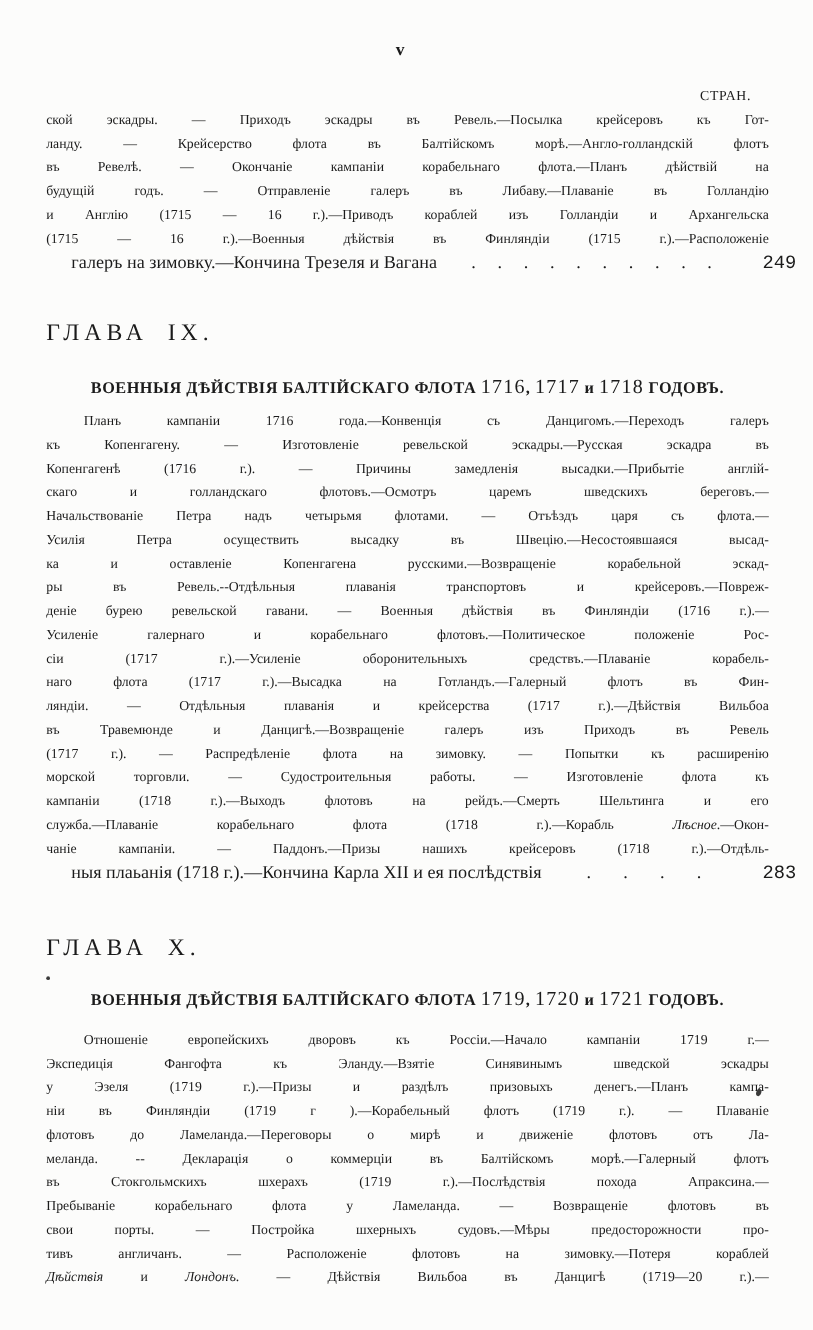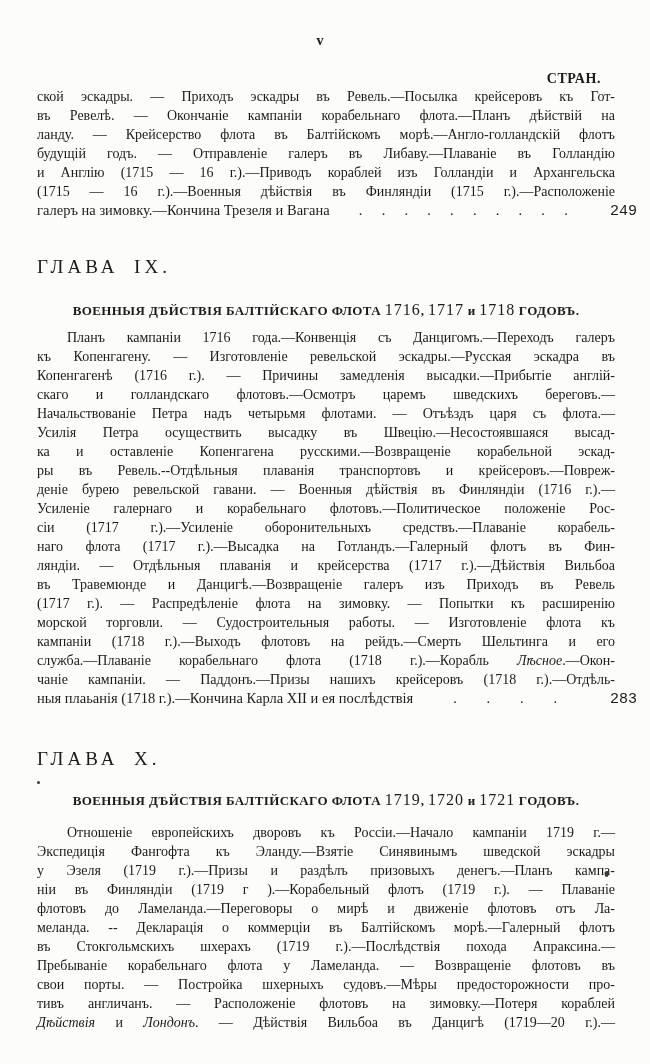--- a/index.html
+++ b/index.html
@@ -15,38 +15,38 @@
     color:#1b1b1b;
     overflow:hidden;
   }
   .folio {
     position:absolute; top:33px; left:0; width:640px;
     text-align:center;
     font-size:14px; font-weight:bold;
   }
   .colhead {
     position:absolute; top:71px; right:49px;
-    font-size:14px; font-weight:bold; letter-spacing:0.6px;
+    font-size:11px; font-weight:normal; letter-spacing:0.6px;
   }
   .block { position:absolute; left:37px; width:578px; }
   .toc-line {
     height:19px; line-height:19px;
-    font-size:14px;
+    font-size:11px;
     text-align:justify;
     text-align-last:justify;
     text-justify:inter-word;
     word-spacing:1px;
   }
   .indent-first .toc-line:first-child { text-indent:30px; }
   .leader {
     display:flex; align-items:baseline;
     width:600px; height:19px; line-height:19px;
     font-size:14.5px;
   }
-  .leader-text { white-space:pre; }
+  .leader-text { white-space:pre;margin-left:20px; }
   .leader-dots {
     flex:1; display:flex; justify-content:space-evenly;
     margin:0 16px 0 10px;
   }
   .leader-page { min-width:34px; text-align:right; font-size:15px;font-family:Liberation Mono, monospace; }
   .chapter-heading {
     position:absolute; left:37px; width:578px;
     text-align:left;
     font-size:19px; letter-spacing:4px; word-spacing:7px;
   }
@@ -72,22 +72,22 @@
 
 <div class="page">
 
   <div class="folio">v</div>
 
   <div class="colhead">СТРАН.</div>
 
   <div class="block" id="para1">
     <div>
         <div class="toc-line">ской эскадры. — Приходъ эскадры въ Ревель.—Посылка крейсеровъ къ Гот-</div>
+        <div class="toc-line">ланду. — Крейсерство флота въ Балтійскомъ морѣ.—Англо-голландскій флотъ</div>
         <div class="toc-line">въ Ревелѣ. — Окончаніе кампаніи корабельнаго флота.—Планъ дѣйствій на</div>
-        <div class="toc-line">ланду. — Крейсерство флота въ Балтійскомъ морѣ.—Англо-голландскій флотъ</div>
         <div class="toc-line">будущій годъ. — Отправленіе галеръ въ Либаву.—Плаваніе въ Голландію</div>
         <div class="toc-line">и Англію (1715 — 16 г.).—Приводъ кораблей изъ Голландіи и Архангельска</div>
         <div class="toc-line">(1715 — 16 г.).—Военныя дѣйствія въ Финляндіи (1715 г.).—Расположеніе</div>
       </div>
     <div class="leader">
       <span class="leader-text">галеръ на зимовку.—Кончина Трезеля и Вагана</span>
       <span class="leader-dots">
           <span>.</span>
           <span>.</span>
           <span>.</span>

